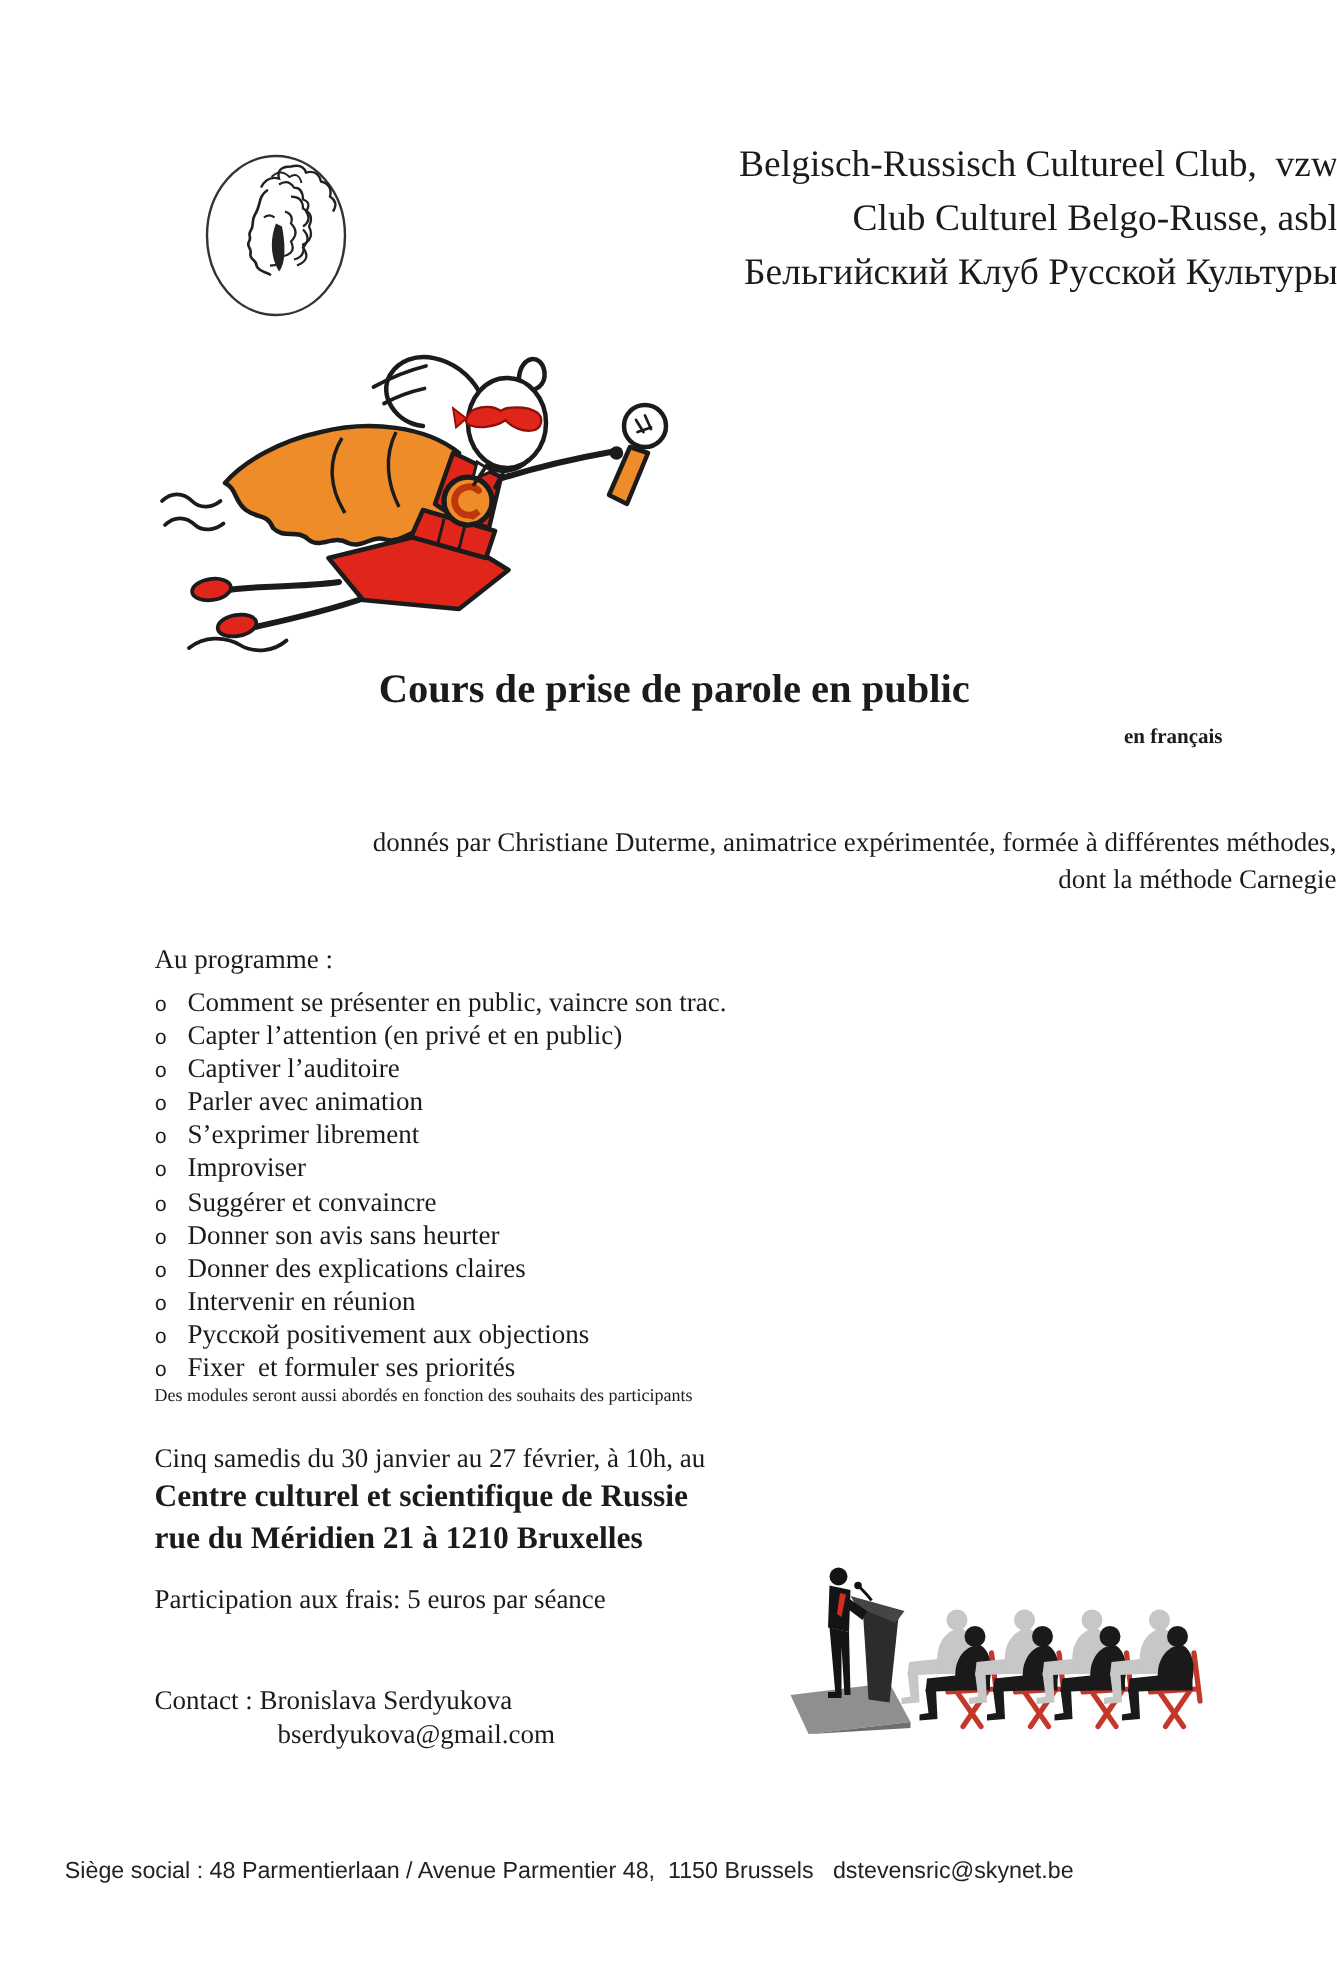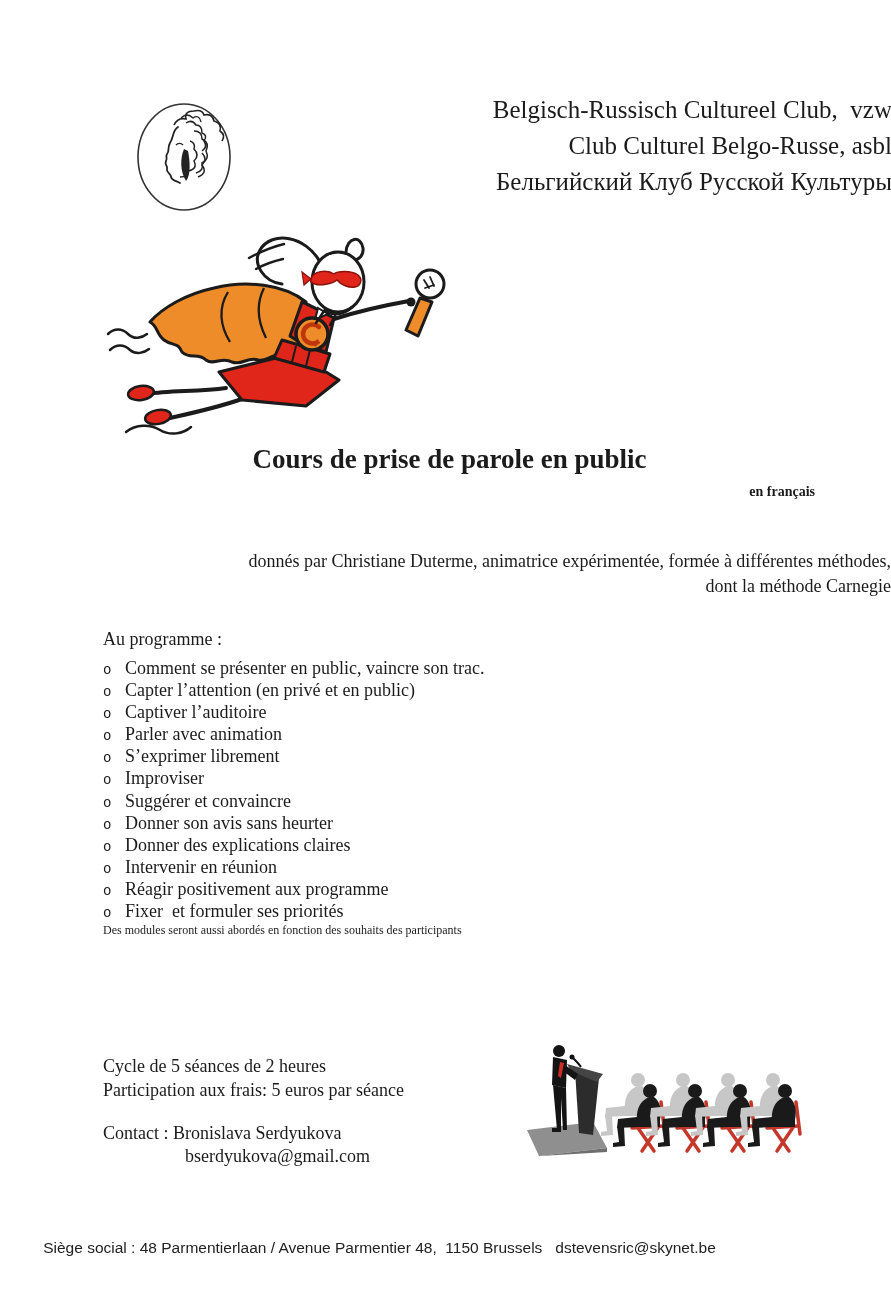--- a/index.html
+++ b/index.html
@@ -166,33 +166,37 @@
     <div class="li">
         <span class="bullet" data-bind="programme.bullet">o</span>
         <span class="li-text" data-bind="programme.items.8">Donner des explications claires</span>
       </div>
     <div class="li">
         <span class="bullet" data-bind="programme.bullet">o</span>
         <span class="li-text" data-bind="programme.items.9">Intervenir en réunion</span>
       </div>
     <div class="li">
         <span class="bullet" data-bind="programme.bullet">o</span>
-        <span class="li-text" data-bind="programme.items.10">Réagir positivement aux programme</span>
+        <span class="li-text" data-bind="programme.items.10">Русской positivement aux objections</span>
       </div>
     <div class="li">
         <span class="bullet" data-bind="programme.bullet">o</span>
         <span class="li-text" data-bind="programme.items.11">Fixer  et formuler ses priorités</span>
       </div>
   </div>
 
   <div class="abs modules" data-bind="notes.modules">Des modules seront aussi abordés en fonction des souhaits des participants</div>
 
+  <div class="abs schedule">
+    <div data-bind="schedule.dates">Cinq samedis du 30 janvier au 27 février, à 10h, au</div>
+    <div class="venue" data-bind="schedule.venue_name">Centre culturel et scientifique de Russie</div>
+    <div class="venue" data-bind="schedule.venue_address">rue du Méridien 21 à 1210 Bruxelles</div>
+  </div>
 
   <div class="abs pricing">
-    <div data-bind="pricing.cycle">Cycle de 5 séances de 2 heures</div>
     <div data-bind="pricing.fee">Participation aux frais: 5 euros par séance</div>
   </div>
 
   <div class="abs contact">
     <div data-bind="contact.line">Contact : Bronislava Serdyukova</div>
     <div class="contact-email" data-bind="contact.email">bserdyukova@gmail.com</div>
   </div>
 
   <div class="abs audience">
     <svg width="282" height="118" viewBox="0 0 282 118">

